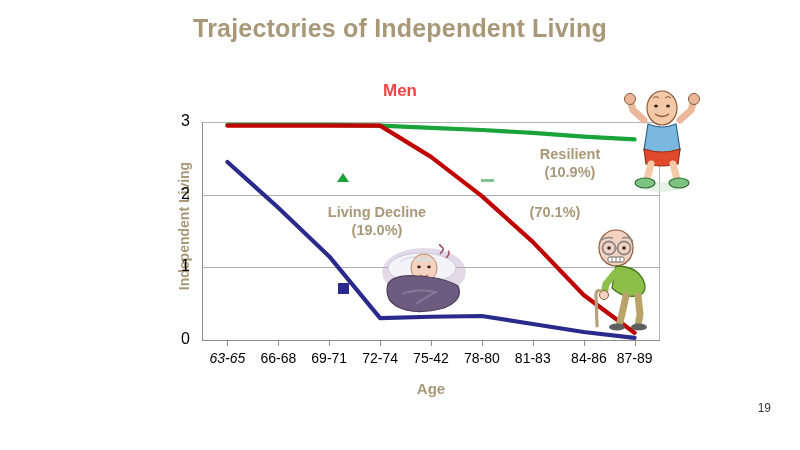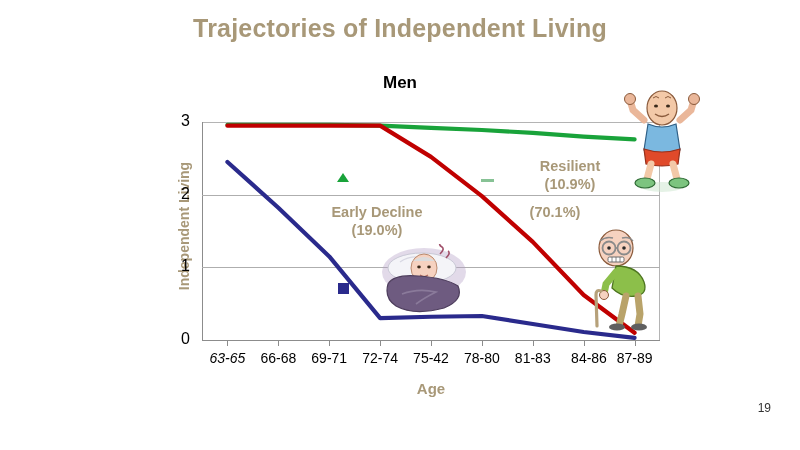--- a/index.html
+++ b/index.html
@@ -13,24 +13,24 @@
   #slide{position:absolute;inset:0;}
 
   .slide-title{
     position:absolute;left:0;top:14px;width:800px;
     text-align:center;
     font-size:25px;font-weight:bold;
     color:#a89878;
     letter-spacing:.2px;
   }
   .slide-subtitle{
-    position:absolute;left:0;top:73px;width:800px;
+    position:absolute;left:0;top:81px;width:800px;
     text-align:center;
     font-size:17px;font-weight:bold;
-    color:#000000;
+    color:#ef4444;
   }
   .page-number{
     position:absolute;right:29px;bottom:35px;
     font-size:12px;color:#333333;
   }
 
   
   #plot{
     position:absolute;
     left:202px;top:122px;width:458px;height:218px;
@@ -151,27 +151,27 @@
         <div class="xtick-label" style="left: 279.889px;">78-80</div>
         <div class="xtick-mark" style="left: 330.778px;"></div>
         <div class="xtick-label" style="left: 330.778px;">81-83</div>
         <div class="xtick-mark" style="left: 381.667px;"></div>
         <div class="xtick-label" style="left: 387px;">84-86</div>
         <div class="xtick-mark" style="left: 432.556px;"></div>
         <div class="xtick-label" style="left: 432.556px;">87-89</div>
       </div>
     <div class="xtitle">Age</div>
 
-    <div class="series-label" style="left:308px;top:36px;width:120px;margin-left:0">
+    <div class="series-label" style="left:308px;top:24px;width:120px;margin-left:0">
       <span>Resilient</span>
       <span class="pct">(10.9%)</span>
     </div>
 
     <div class="series-label" style="left:110px;top:82px;width:130px">
-      <span>Early Decline</span>
+      <span>Living Decline</span>
       <span class="pct">(19.0%)</span>
     </div>
 
     <div class="series-label" style="left:278px;top:82px;width:150px">
       <span class="pct">(70.1%)</span>
     </div>
   </div>
 
   <svg class="clipart" style="left:620px;top:86px;width:84px;height:108px" viewBox="0 0 84 108">
     <ellipse cx="42" cy="101" rx="20" ry="5" fill="#cfe8d2" opacity=".55"></ellipse>

